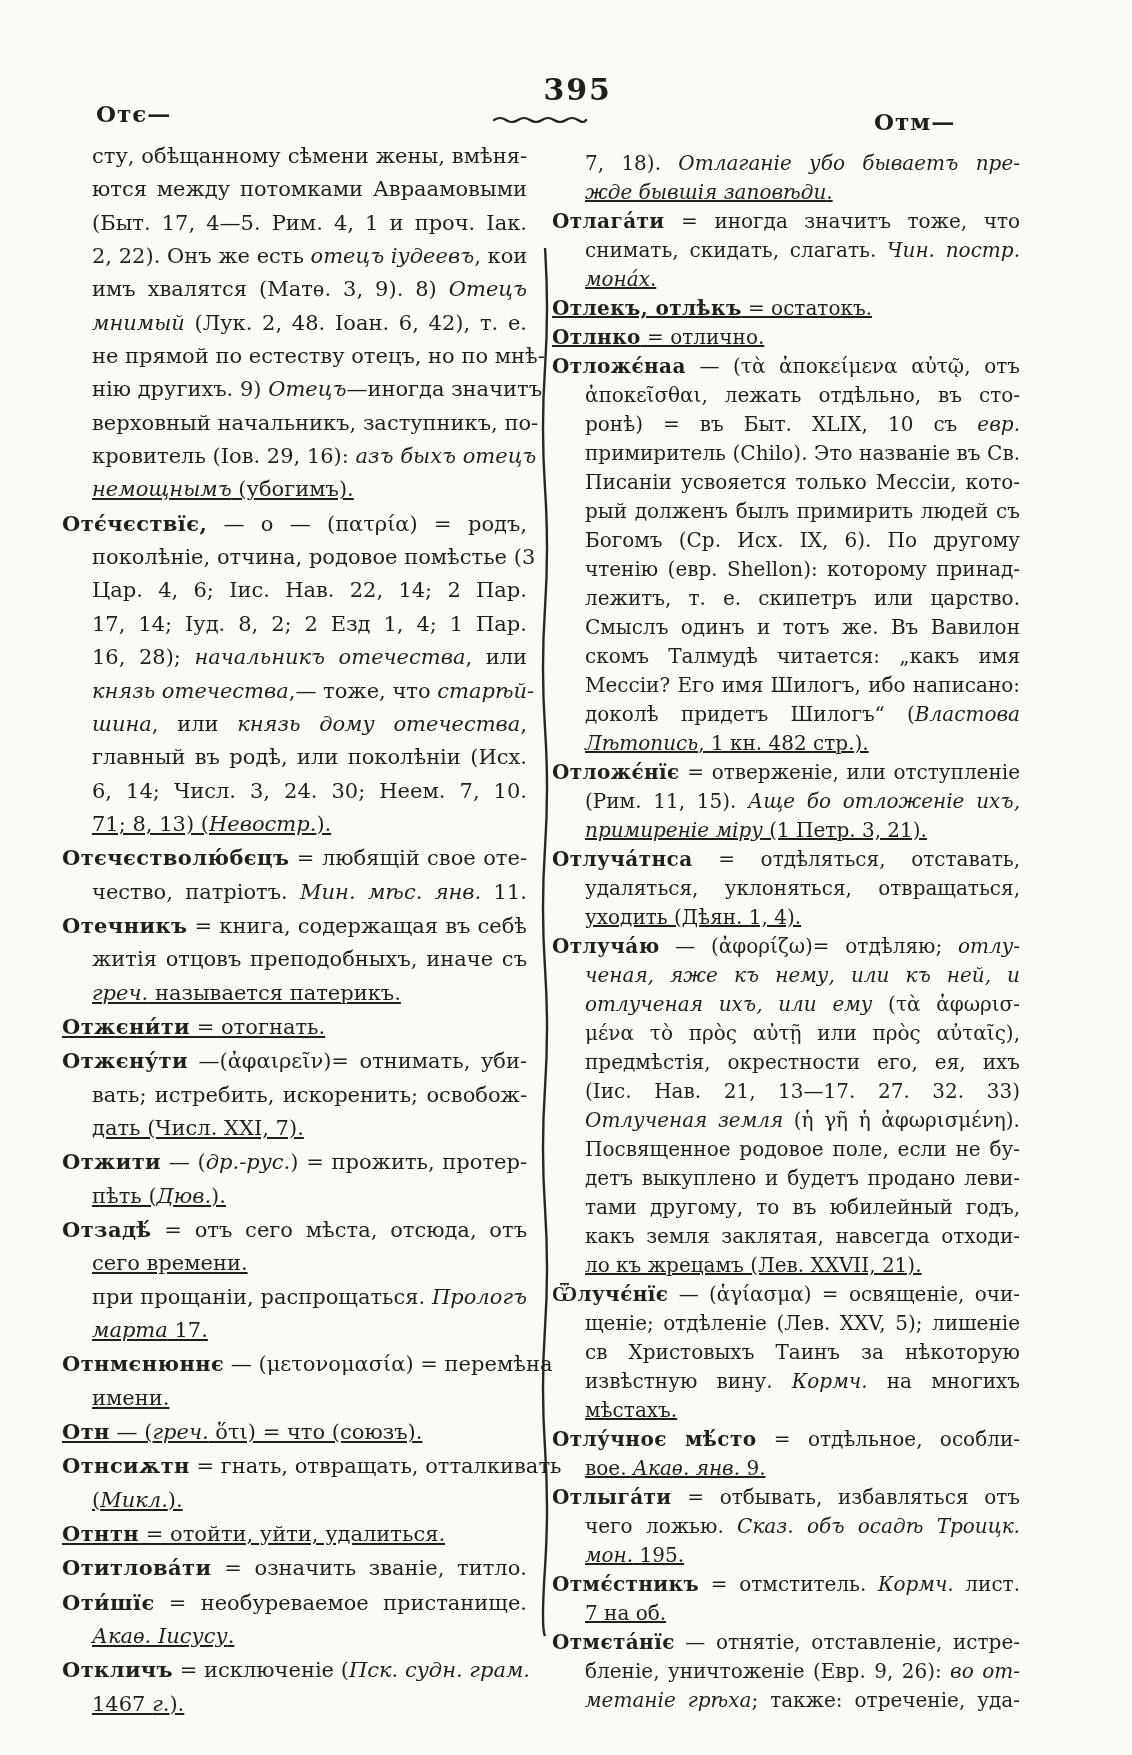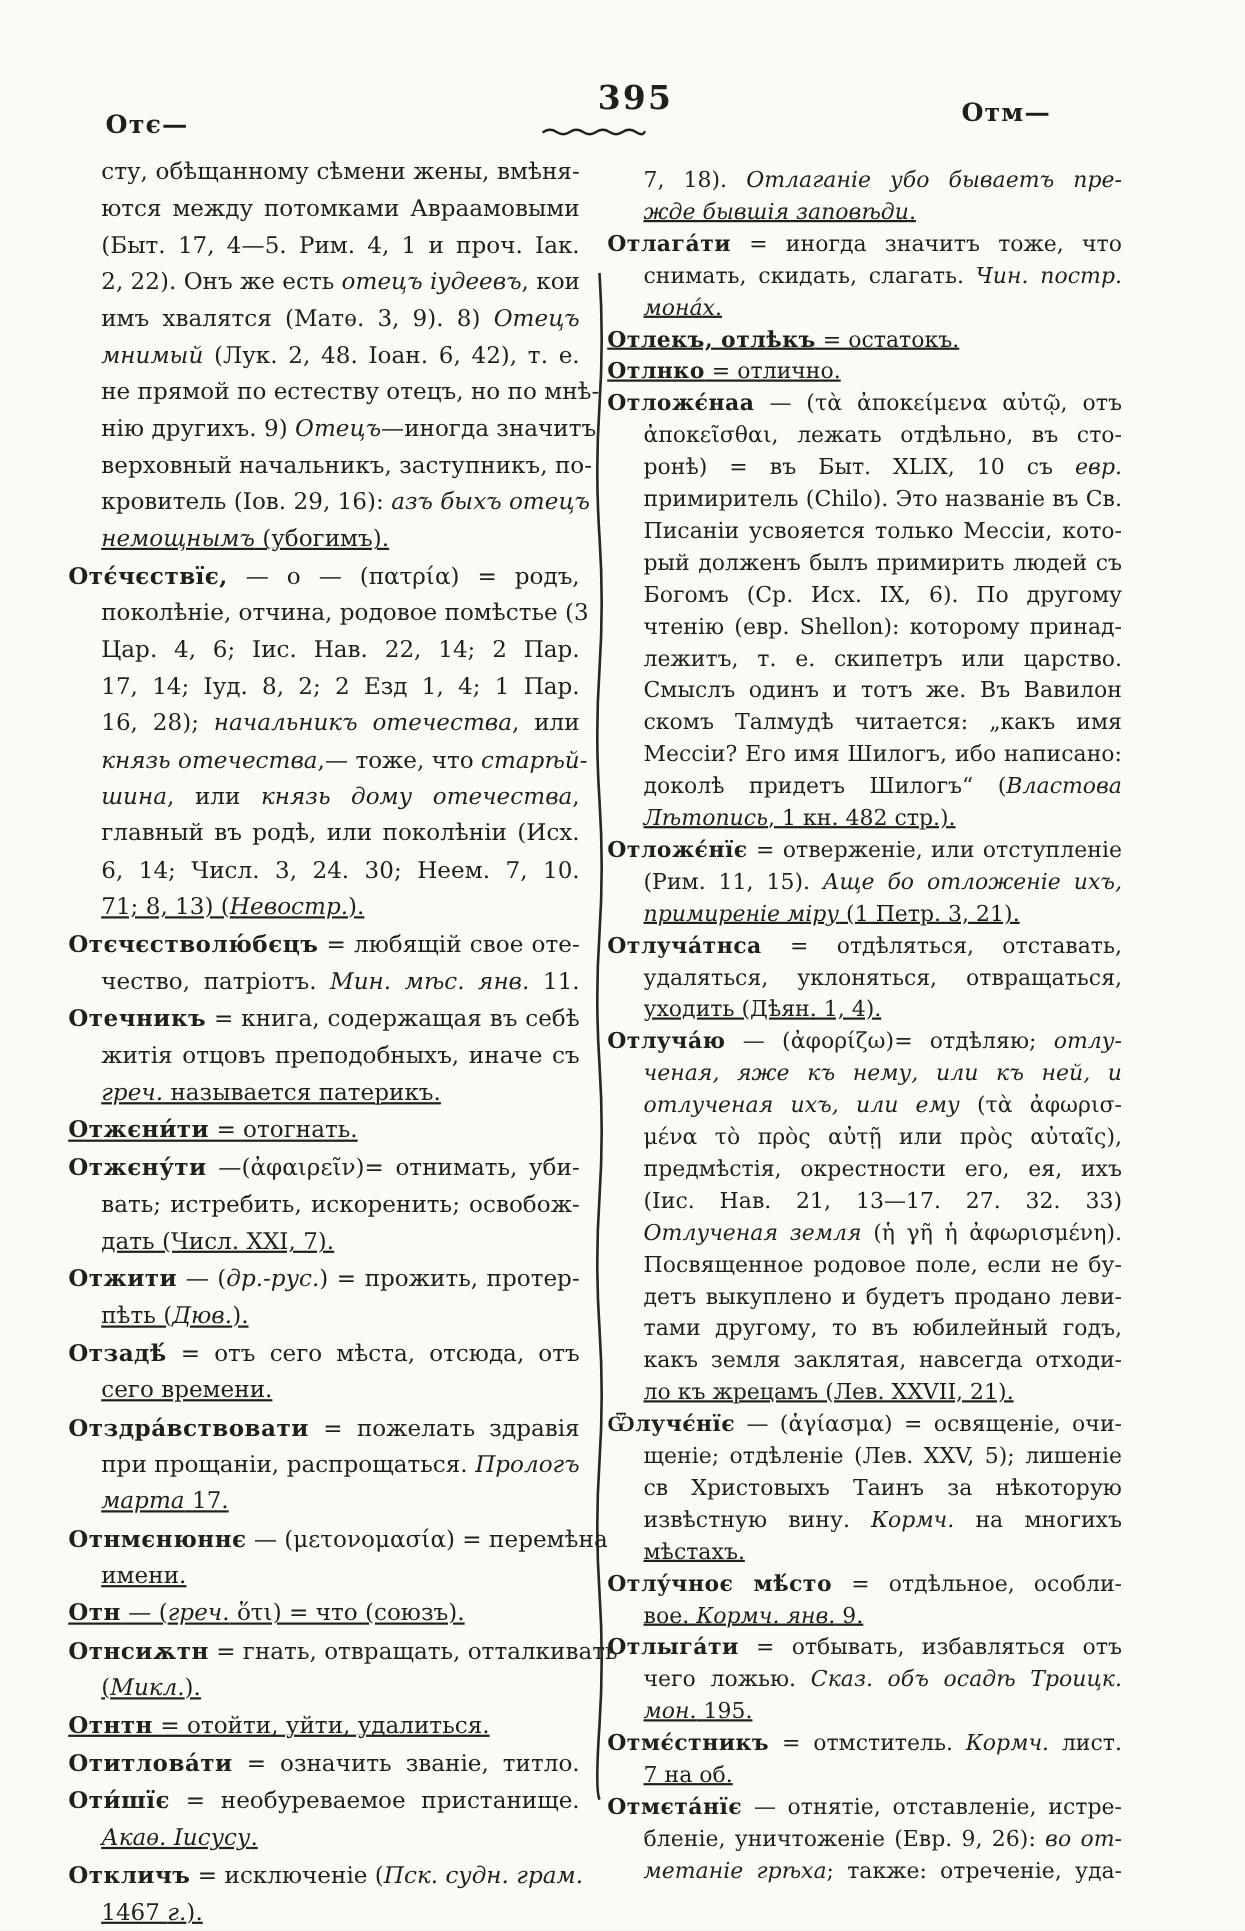--- a/index.html
+++ b/index.html
@@ -12,21 +12,21 @@
     font-family:"DejaVu Serif","Liberation Serif",serif;
     overflow:hidden;
   }
   .runhead{
     position:absolute;
     font-weight:bold;
     font-size:23px;
     letter-spacing:1px;
   }
   #rh-left{left:96px;top:100px;}
-  #rh-right{left:874px;top:89px;}
+  #rh-right{left:874px;top:108px;}
   .pagenum{
     position:absolute;
     left:492px;top:72px;width:120px;
     text-align:right;
     font-weight:bold;
     font-size:30px;
     letter-spacing:2px;
   }
   .squiggle{position:absolute;left:492px;top:114px;}
   .divider{position:absolute;left:539px;top:248px;}
@@ -116,21 +116,20 @@
       </div>
       <div class="entry">
         <div class="line first"><b class="hw">Отжити</b> — (<i>др.-рус.</i>) = прожить, протер-</div>
         <div class="line end">пѣть (<i>Дюв.</i>).</div>
       </div>
       <div class="entry">
         <div class="line first"><b class="hw">Отзадѣ́</b> = отъ сего мѣста, отсюда, отъ</div>
         <div class="line end">сего времени.</div>
       </div>
       <div class="entry">
-        <div class="line first"><b class="hw">Отздра́вствовати</b> = пожелать здравія</div>
         <div class="line">при прощаніи, распрощаться. <i>Прологъ</i></div>
         <div class="line end"><i>марта</i> 17.</div>
       </div>
       <div class="entry">
         <div class="line first"><b class="hw">Отнмєнюннє</b> — (μετονομασία) = перемѣна</div>
         <div class="line end">имени.</div>
       </div>
       <div class="entry">
         <div class="line first end"><b class="hw">Отн</b> — (<i>греч.</i> ὅτι) = что (союзъ).</div>
       </div>
@@ -212,21 +211,21 @@
       </div>
       <div class="entry">
         <div class="line first"><b class="hw">Ѿлучє́нїє</b> — (ἁγίασμα) = освященіе, очи-</div>
         <div class="line">щеніе; отдѣленіе (Лев. XXV, 5); лишеніе</div>
         <div class="line">св Христовыхъ Таинъ за нѣкоторую</div>
         <div class="line">извѣстную вину. <i>Кормч.</i> на многихъ</div>
         <div class="line end">мѣстахъ.</div>
       </div>
       <div class="entry">
         <div class="line first"><b class="hw">Отлу́чноє мѣ́сто</b> = отдѣльное, особли-</div>
-        <div class="line end">вое. <i>Кормч. янв.</i> 9.</div>
+        <div class="line end">вое. <i>Акаѳ. янв.</i> 9.</div>
       </div>
       <div class="entry">
         <div class="line first"><b class="hw">Отлыга́ти</b> = отбывать, избавляться отъ</div>
         <div class="line">чего ложью. <i>Сказ. объ осадѣ Троицк.</i></div>
         <div class="line end"><i>мон.</i> 195.</div>
       </div>
       <div class="entry">
         <div class="line first"><b class="hw">Отмє́стникъ</b> = отмститель. <i>Кормч.</i> лист.</div>
         <div class="line end">7 на об.</div>
       </div>

